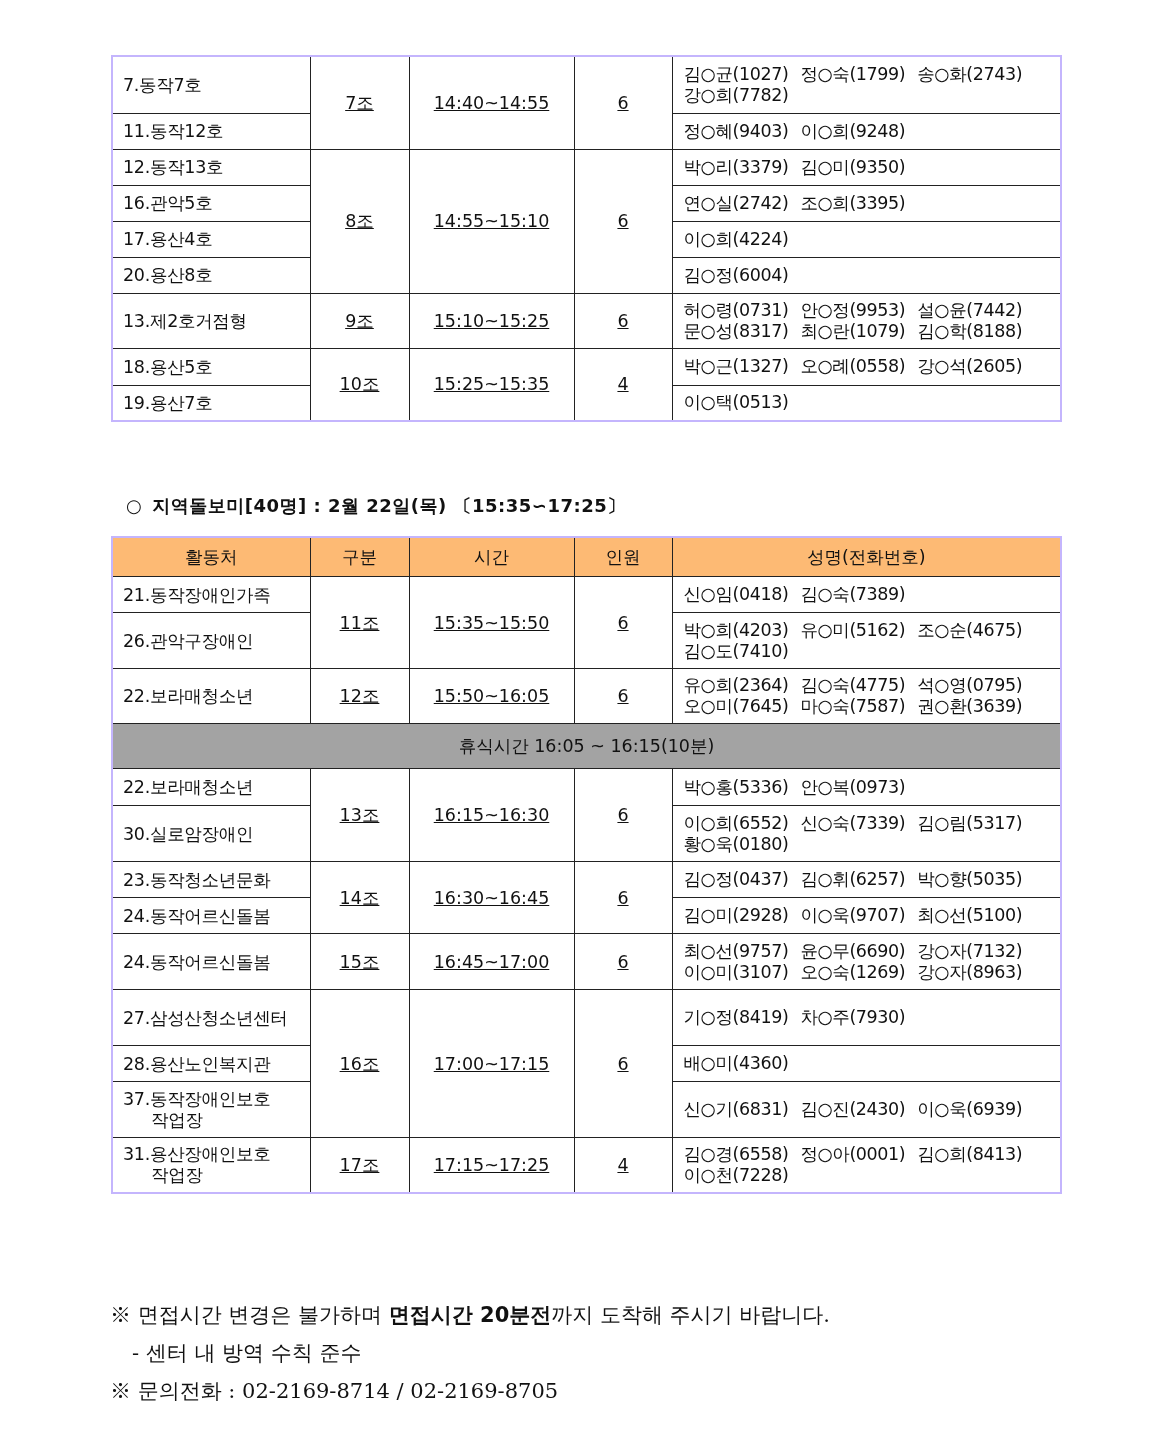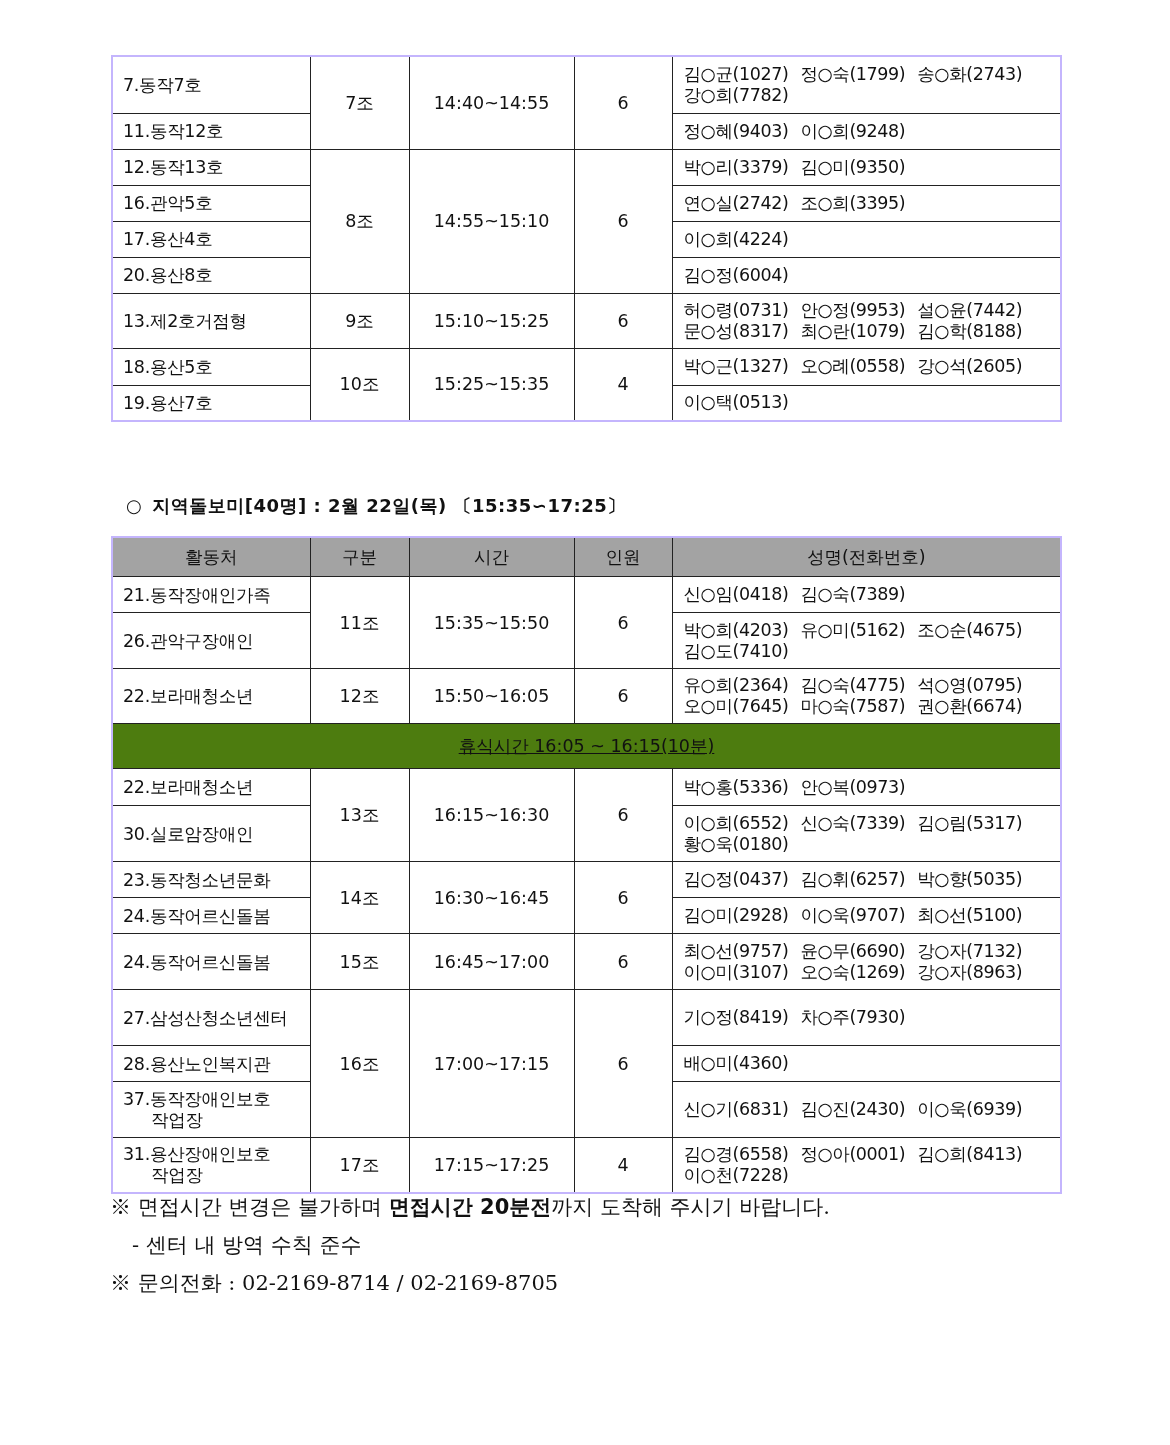--- a/index.html
+++ b/index.html
@@ -2,32 +2,32 @@
 <html><head>
 <meta charset="utf-8">
 <style>
   html, body { margin:0; padding:0; background:#ffffff; }
   body { width:1170px; height:1445px; position:relative; font-family:"DejaVu Sans", sans-serif; color:#111; overflow:hidden; }
   table.sched { position:absolute; left:111px; border-collapse:collapse; table-layout:fixed; width:949px; }
   table.sched td, table.sched th { border:1px solid #222; padding:0; font-size:17.5px; font-weight:normal; }
   table.sched { border:2px solid #c4b5fd; }
   col.c1 { width:198px; } col.c2 { width:99px; } col.c3 { width:165px; } col.c4 { width:98px; } col.c5 { width:389px; }
   .place { text-align:left; padding-left:10px !important; letter-spacing:-0.3px; }
-  .ctr { text-align:center; }
+  .ctr { text-align:center;text-decoration:underline; }
   .names { text-align:left; padding-left:11px !important; line-height:21px; letter-spacing:-0.4px; }
   .names span.p { margin-right:12px; white-space:nowrap; }
   .wrap2 { display:block; line-height:21px; }
   .wrap2 .indent { padding-left:28px; display:block; }
   #t1 { top:55px; }
   #t2 { top:536px; }
-  th.hdr { background:#a3a3a3; height:38px; font-size:18px; }
-  tr.brk td { background:#4d7c0f; height:44px; text-align:center;text-decoration:underline; }
+  th.hdr { background:#fdba74; height:38px; font-size:18px; }
+  tr.brk td { background:#a3a3a3; height:44px; text-align:center; }
   .section-title { position:absolute; left:126px; top:494px; font-size:18px; font-weight:bold; letter-spacing:0.5px; font-family:"DejaVu Sans", sans-serif; }
   .section-title .circ { font-weight:normal; margin-right:10px; }
-  .notes { position:absolute; left:110px; top:1188px; font-family:"DejaVu Serif", serif; font-size:21px; }
+  .notes { position:absolute; left:110px; top:1296px; font-family:"DejaVu Serif", serif; font-size:21px; }
   .notes div { height:38px; line-height:38px; white-space:nowrap; }
   .notes b { font-family:"DejaVu Sans", sans-serif; font-weight:bold; }
   .notes .sub { padding-left:22px; }
 </style>
 </head>
 <body>
 
 <table class="sched" id="t1">
   <colgroup>
       <col class="c1">
@@ -148,21 +148,21 @@
         <span class="p">박○희(4203)</span><span class="p">유○미(5162)</span><span class="p">조○순(4675)</span><br><span class="p">김○도(7410)</span>
       </td>
     </tr>
 
     <tr style="height:55px">
       <td class="place">22.보라매청소년</td>
       <td class="ctr">12조</td>
       <td class="ctr">15:50~16:05</td>
       <td class="ctr">6</td>
       <td class="names">
-        <span class="p">유○희(2364)</span><span class="p">김○숙(4775)</span><span class="p">석○영(0795)</span><br><span class="p">오○미(7645)</span><span class="p">마○숙(7587)</span><span class="p">권○환(6674)</span>
+        <span class="p">유○희(2364)</span><span class="p">김○숙(4775)</span><span class="p">석○영(0795)</span><br><span class="p">오○미(7645)</span><span class="p">마○숙(7587)</span><span class="p">권○환(3639)</span>
       </td>
     </tr>
 
     <tr class="brk">
       <td colspan="5">휴식시간 16:05 ~ 16:15(10분)</td>
     </tr>
 
     <tr style="height:37px">
       <td class="place">22.보라매청소년</td>
       <td class="ctr" rowspan="2">13조</td>

